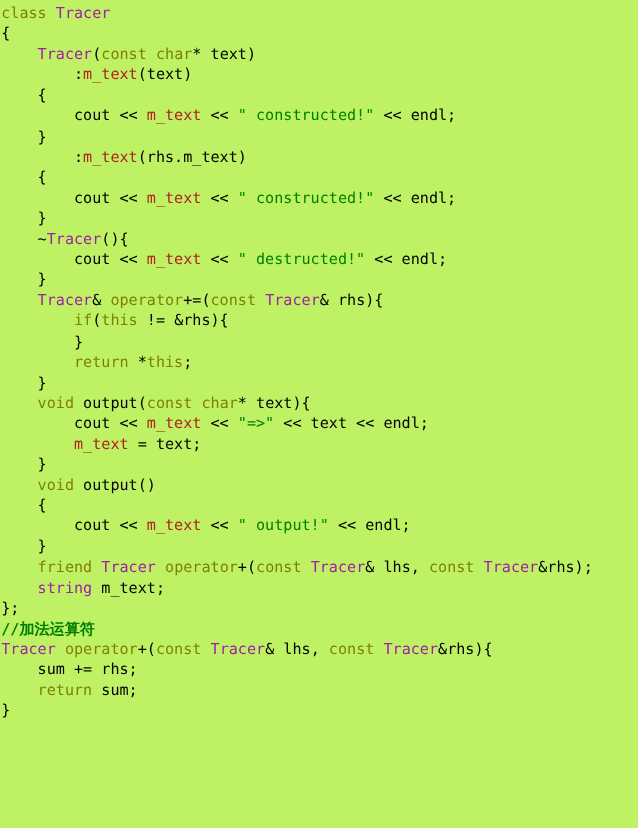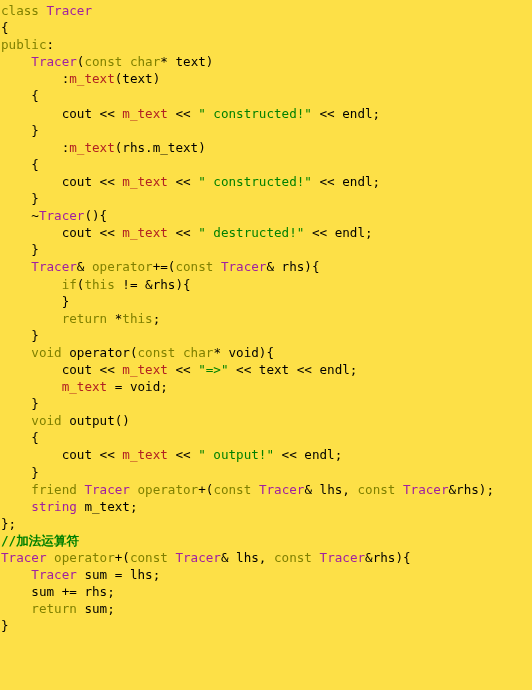--- a/index.html
+++ b/index.html
@@ -9,21 +9,21 @@
   }
   body {
     width: 532px;
     height: 690px;
     overflow: hidden;
     font-family: "DejaVu Sans Mono", "Liberation Mono", monospace;
   }
   #code-view {
     width: 532px;
     height: 690px;
-    background: #fde047;
+    background: #bef264;
     padding: 2px 0 0 0;
     box-sizing: border-box;
   }
   .code-line {
     font-family: "DejaVu Sans Mono", "Liberation Mono", monospace;
     font-size: 12.6px;
     line-height: 17.1px;
     height: 17.1px;
     white-space: pre;
     color: #000000;
@@ -37,48 +37,46 @@
   .t-com  { color: #008000; font-weight: bold; }
   .t-mem  { color: #B22222; }
   .t-pln  { color: #000000; }
 </style>
 </head>
 <body>
 
 <div id="code-view">
     <div class="code-line"><span class="tok t-kw">class</span><span class="tok t-pln"> </span><span class="tok t-type">Tracer</span></div>
     <div class="code-line"><span class="tok t-pln">{</span></div>
-    <div class="code-line"><span class="tok t-kw">public</span><span class="tok t-pln">:</span></div>
     <div class="code-line"><span class="tok t-pln">    </span><span class="tok t-type">Tracer</span><span class="tok t-pln">(</span><span class="tok t-kw">const</span><span class="tok t-pln"> </span><span class="tok t-kw">char</span><span class="tok t-pln">* text)</span></div>
     <div class="code-line"><span class="tok t-pln">        :</span><span class="tok t-mem">m_text</span><span class="tok t-pln">(text)</span></div>
     <div class="code-line"><span class="tok t-pln">    {</span></div>
     <div class="code-line"><span class="tok t-pln">        cout &lt;&lt; </span><span class="tok t-mem">m_text</span><span class="tok t-pln"> &lt;&lt; </span><span class="tok t-str">" constructed!"</span><span class="tok t-pln"> &lt;&lt; endl;</span></div>
     <div class="code-line"><span class="tok t-pln">    }</span></div>
     <div class="code-line"><span class="tok t-pln">        :</span><span class="tok t-mem">m_text</span><span class="tok t-pln">(rhs.m_text)</span></div>
     <div class="code-line"><span class="tok t-pln">    {</span></div>
     <div class="code-line"><span class="tok t-pln">        cout &lt;&lt; </span><span class="tok t-mem">m_text</span><span class="tok t-pln"> &lt;&lt; </span><span class="tok t-str">" constructed!"</span><span class="tok t-pln"> &lt;&lt; endl;</span></div>
     <div class="code-line"><span class="tok t-pln">    }</span></div>
     <div class="code-line"><span class="tok t-pln">    ~</span><span class="tok t-type">Tracer</span><span class="tok t-pln">(){</span></div>
     <div class="code-line"><span class="tok t-pln">        cout &lt;&lt; </span><span class="tok t-mem">m_text</span><span class="tok t-pln"> &lt;&lt; </span><span class="tok t-str">" destructed!"</span><span class="tok t-pln"> &lt;&lt; endl;</span></div>
     <div class="code-line"><span class="tok t-pln">    }</span></div>
     <div class="code-line"><span class="tok t-pln">    </span><span class="tok t-type">Tracer</span><span class="tok t-pln">&amp; </span><span class="tok t-kw">operator</span><span class="tok t-pln">+=(</span><span class="tok t-kw">const</span><span class="tok t-pln"> </span><span class="tok t-type">Tracer</span><span class="tok t-pln">&amp; rhs){</span></div>
     <div class="code-line"><span class="tok t-pln">        </span><span class="tok t-kw">if</span><span class="tok t-pln">(</span><span class="tok t-kw">this</span><span class="tok t-pln"> != &amp;rhs){</span></div>
     <div class="code-line"><span class="tok t-pln">        }</span></div>
     <div class="code-line"><span class="tok t-pln">        </span><span class="tok t-kw">return</span><span class="tok t-pln"> *</span><span class="tok t-kw">this</span><span class="tok t-pln">;</span></div>
     <div class="code-line"><span class="tok t-pln">    }</span></div>
-    <div class="code-line"><span class="tok t-pln">    </span><span class="tok t-kw">void</span><span class="tok t-pln"> operator(</span><span class="tok t-kw">const</span><span class="tok t-pln"> </span><span class="tok t-kw">char</span><span class="tok t-pln">* void){</span></div>
+    <div class="code-line"><span class="tok t-pln">    </span><span class="tok t-kw">void</span><span class="tok t-pln"> output(</span><span class="tok t-kw">const</span><span class="tok t-pln"> </span><span class="tok t-kw">char</span><span class="tok t-pln">* text){</span></div>
     <div class="code-line"><span class="tok t-pln">        cout &lt;&lt; </span><span class="tok t-mem">m_text</span><span class="tok t-pln"> &lt;&lt; </span><span class="tok t-str">"=&gt;"</span><span class="tok t-pln"> &lt;&lt; text &lt;&lt; endl;</span></div>
-    <div class="code-line"><span class="tok t-pln">        </span><span class="tok t-mem">m_text</span><span class="tok t-pln"> = void;</span></div>
+    <div class="code-line"><span class="tok t-pln">        </span><span class="tok t-mem">m_text</span><span class="tok t-pln"> = text;</span></div>
     <div class="code-line"><span class="tok t-pln">    }</span></div>
     <div class="code-line"><span class="tok t-pln">    </span><span class="tok t-kw">void</span><span class="tok t-pln"> output()</span></div>
     <div class="code-line"><span class="tok t-pln">    {</span></div>
     <div class="code-line"><span class="tok t-pln">        cout &lt;&lt; </span><span class="tok t-mem">m_text</span><span class="tok t-pln"> &lt;&lt; </span><span class="tok t-str">" output!"</span><span class="tok t-pln"> &lt;&lt; endl;</span></div>
     <div class="code-line"><span class="tok t-pln">    }</span></div>
     <div class="code-line"><span class="tok t-pln">    </span><span class="tok t-kw">friend</span><span class="tok t-pln"> </span><span class="tok t-type">Tracer</span><span class="tok t-pln"> </span><span class="tok t-kw">operator</span><span class="tok t-pln">+(</span><span class="tok t-kw">const</span><span class="tok t-pln"> </span><span class="tok t-type">Tracer</span><span class="tok t-pln">&amp; lhs, </span><span class="tok t-kw">const</span><span class="tok t-pln"> </span><span class="tok t-type">Tracer</span><span class="tok t-pln">&amp;rhs);</span></div>
     <div class="code-line"><span class="tok t-pln">    </span><span class="tok t-type">string</span><span class="tok t-pln"> m_text;</span></div>
     <div class="code-line"><span class="tok t-pln">};</span></div>
     <div class="code-line"><span class="tok t-com">//加法运算符</span></div>
     <div class="code-line"><span class="tok t-type">Tracer</span><span class="tok t-pln"> </span><span class="tok t-kw">operator</span><span class="tok t-pln">+(</span><span class="tok t-kw">const</span><span class="tok t-pln"> </span><span class="tok t-type">Tracer</span><span class="tok t-pln">&amp; lhs, </span><span class="tok t-kw">const</span><span class="tok t-pln"> </span><span class="tok t-type">Tracer</span><span class="tok t-pln">&amp;rhs){</span></div>
-    <div class="code-line"><span class="tok t-pln">    </span><span class="tok t-type">Tracer</span><span class="tok t-pln"> sum = lhs;</span></div>
     <div class="code-line"><span class="tok t-pln">    sum += rhs;</span></div>
     <div class="code-line"><span class="tok t-pln">    </span><span class="tok t-kw">return</span><span class="tok t-pln"> sum;</span></div>
     <div class="code-line"><span class="tok t-pln">}</span></div>
   </div>
 
 </body></html>

